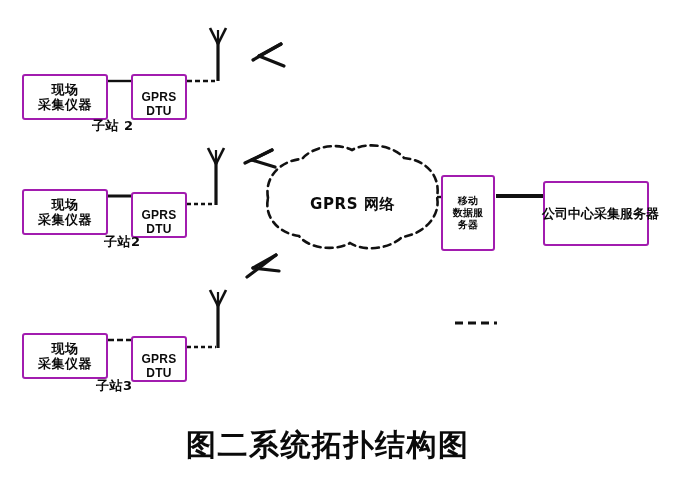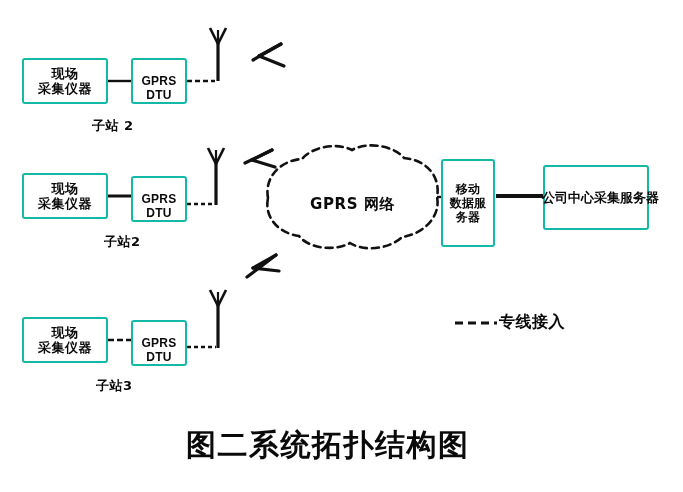--- a/index.html
+++ b/index.html
@@ -29,30 +29,31 @@
     left: 0;
     top: 0;
     width: 683px;
     height: 492px;
   }
 
   
   .node-box {
     position: absolute;
     box-sizing: border-box;
-    border: 2px solid #14b8a6;
+    border: 2px solid #a21caf;
     border-radius: 3px;
     background: #ffffff;
     display: flex;
     flex-direction: column;
     align-items: center;
     justify-content: center;
     line-height: 1.18;
     white-space: nowrap;
     text-align: center;
+    margin-top: 16px;
   }
   .node-box .ln {
     display: block;
     width: 100%;
     text-align: center;
   }
 
   .cjk {
     font-family: "DejaVu Sans", "Liberation Sans", sans-serif;
     font-weight: 700;
@@ -69,22 +70,22 @@
     height: 46px;
     font-size: 12px;
     font-weight: 700;
     letter-spacing: 0.3px;
     justify-content: flex-end;
   }
   .dtu-box .ln { font-family: "Liberation Sans", sans-serif; }
 
   .mds-box {
     width: 54px;
-    height: 88px;
-    font-size: 12px;
+    height: 76px;
+    font-size: 10px;
     letter-spacing: 0.2px;
   }
   .server-box {
     width: 106px;
     height: 65px;
     font-size: 13px;
     justify-content: center;
   }
   .server-box .ln {
     position: relative;
@@ -243,17 +244,16 @@
   <div class="node-box mds-box cjk" style="left:441px; top:159px;">
     <span class="ln">移动</span>
     <span class="ln">数据服</span>
     <span class="ln">务器</span>
   </div>
 
   <div class="node-box server-box cjk" style="left:543px; top:165px;">
     <span class="ln">公司中心采集服务器</span>
   </div>
 
-  <div class="legend-text" style="left:499px; top:312px;">专线接入</div>
 
   <div class="figure-caption" style="left:186px; top:425px;">图二系统拓扑结构图</div>
 
 </div>
 
 </body></html>

